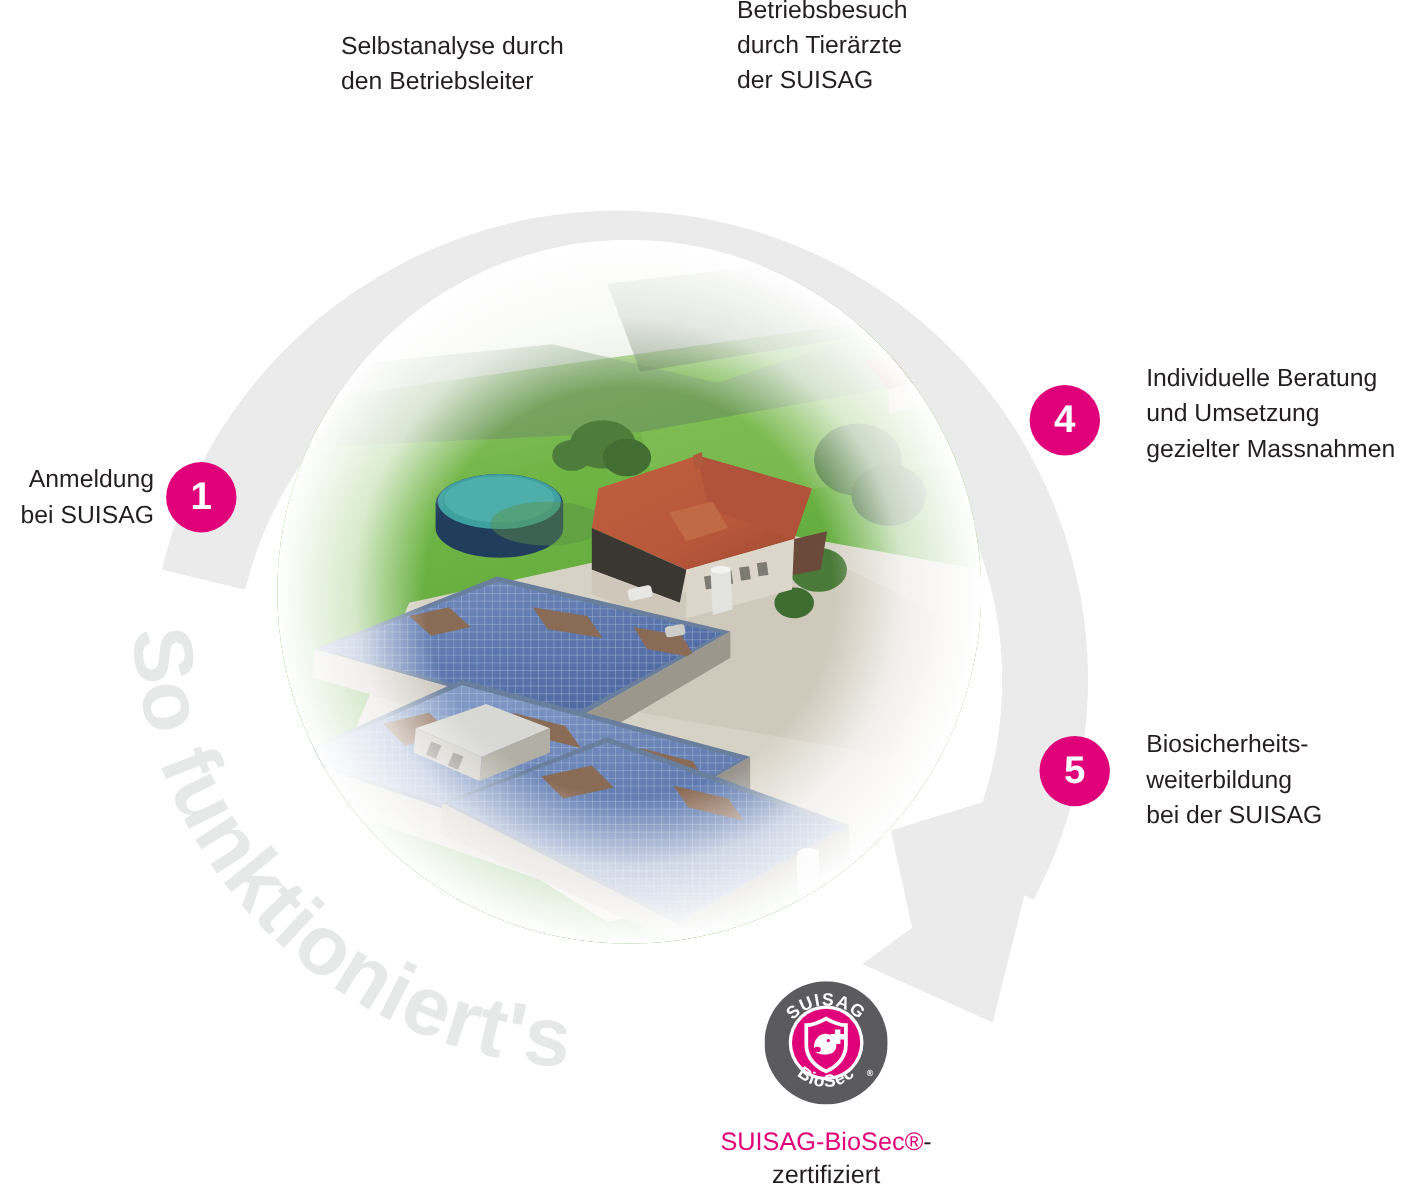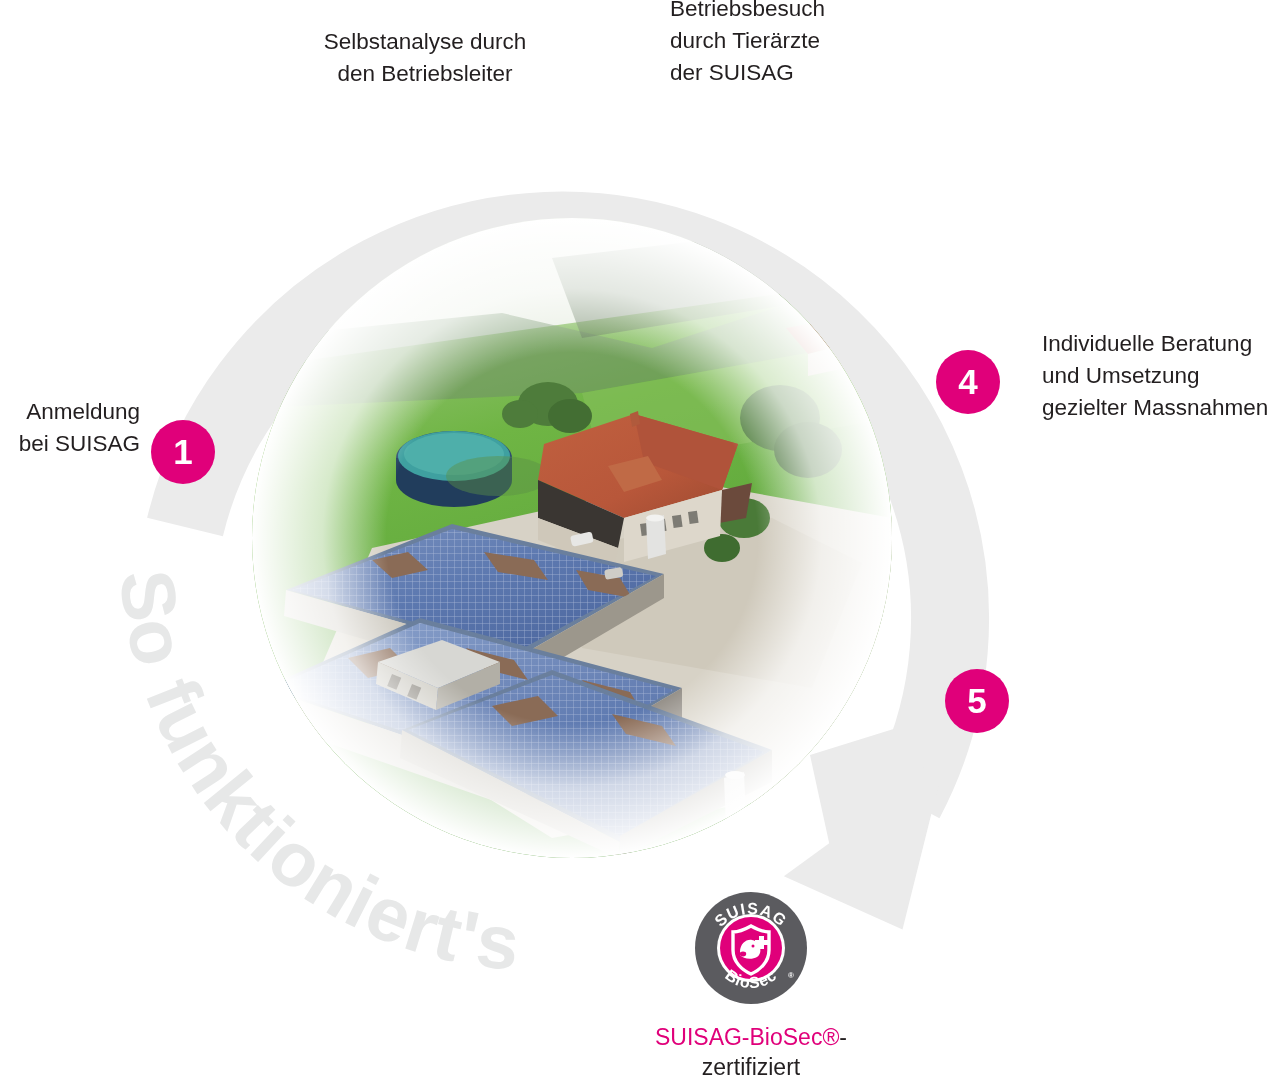--- a/index.html
+++ b/index.html
@@ -78,22 +78,22 @@
   #badge-5 { left: 945px; top: 669px; }
 
   
   .step-label {
     position: absolute;
     font-size: 22.5px;
     line-height: 32px;
     color: #231f20;
     white-space: pre-line;
   }
-  #label-1 { left: 0px;    top: 396px; width: 140px; text-align: right; }
-  #label-2 { left: 310px;  top: 26px;  width: 230px; text-align: center;  }
+  #label-1 { left: 0px;    top: 420px; width: 140px; text-align: right; }
+  #label-2 { left: 310px;  top: 26px;  width: 230px; text-align: left;  }
   #label-3 { left: 670px;  top: -7px;  width: 230px; text-align: left;  }
   #label-4 { left: 1042px; top: 328px; width: 250px; text-align: left;  }
   #label-5 { left: 1042px; top: 661px; width: 210px; text-align: left;  }
 
   
   #seal {
     position: absolute;
     left: 695px;
     top: 892px;
     width: 112px;
@@ -288,20 +288,23 @@
   <div class="step-label" id="label-1">Anmeldung
 bei SUISAG</div>
   <div class="step-label" id="label-2">Selbstanalyse durch
 den Betriebsleiter</div>
   <div class="step-label" id="label-3">Betriebsbesuch
 durch Tierärzte
 der SUISAG</div>
   <div class="step-label" id="label-4">Individuelle Beratung
 und Umsetzung
 gezielter Massnahmen</div>
+  <div class="step-label" id="label-5">Biosicherheits-
+weiterbildung
+bei der SUISAG</div>
 
   <div id="seal">
     <svg viewBox="0 0 112 112" xmlns="http://www.w3.org/2000/svg">
       <defs>
         <path id="sealTop" d="M 16 62 A 40 40 0 0 1 96 62" fill="none"></path>
         <path id="sealBottom" d="M 18 58 A 38 38 0 0 0 94 58" fill="none"></path>
       </defs>
 
       <circle cx="56" cy="56" r="56" fill="#5b5b5f"></circle>
 

